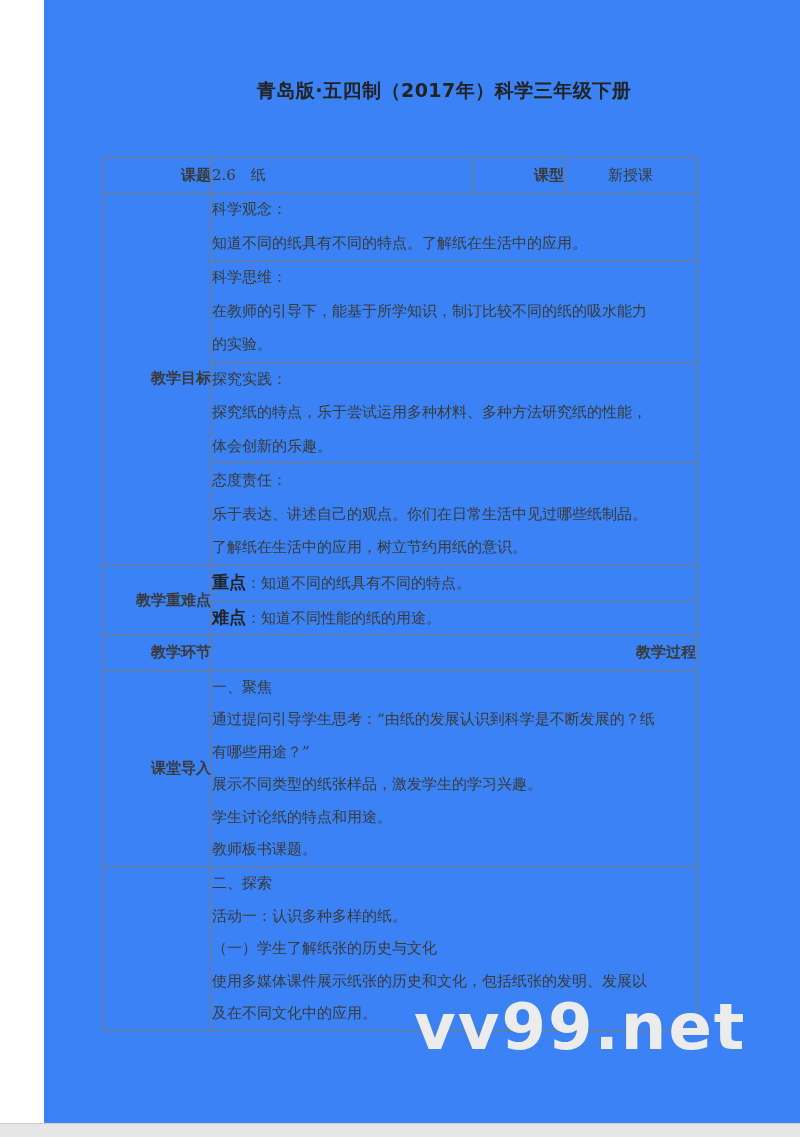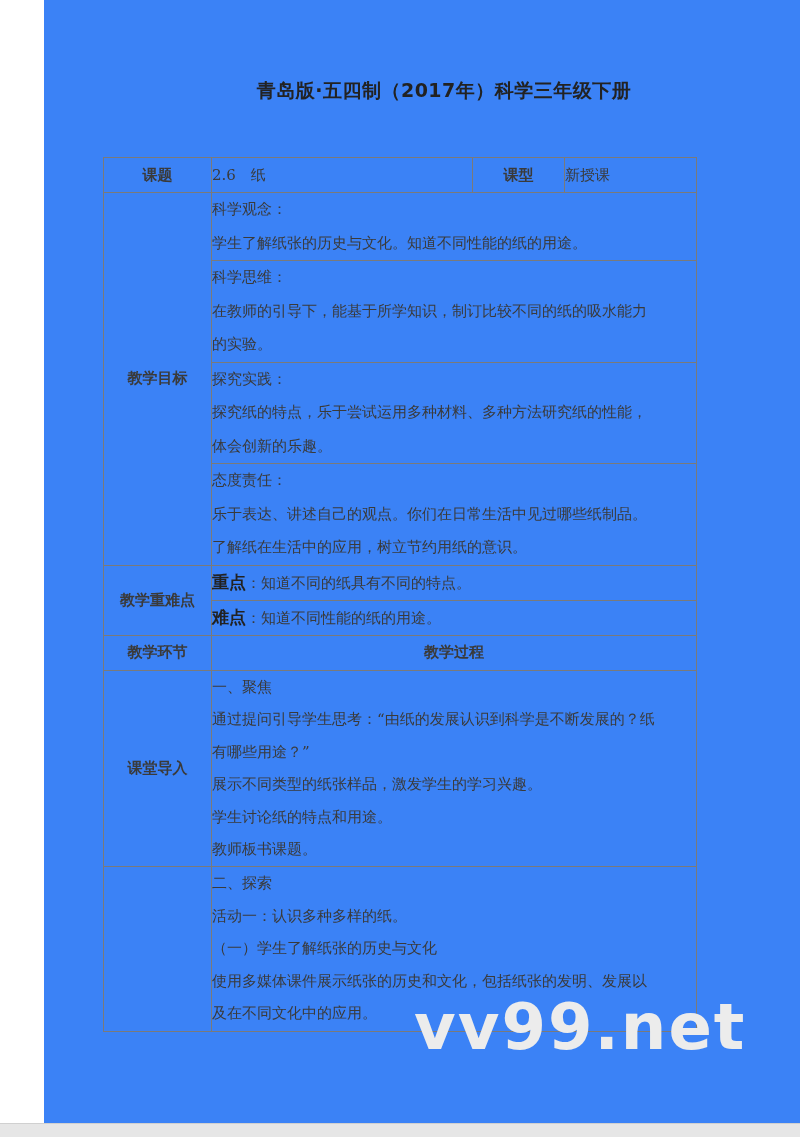--- a/index.html
+++ b/index.html
@@ -26,27 +26,27 @@
     }
     table.plan {
       position: absolute; left: 59px; top: 157px; width: 593px;
       border-collapse: collapse; table-layout: fixed;
     }
     table.plan td {
       border: 1.5px solid #7a7a7a; padding: 0; vertical-align: middle;
       font-size: 15px; color: #3a3a3a;
     }
     .lbl {
-      text-align: center;
+      text-align: right;
       font-family: "DejaVu Sans", "Liberation Sans", sans-serif;
       font-weight: bold; font-size: 15px; color: #222;
     }
     .cell-txt { padding-left: 3px; line-height: 33.5px; }
     .cell-txt div { white-space: nowrap; }
-    .center-txt { text-align: left; color: #555; }
+    .center-txt { text-align: center; color: #555; }
     .kw { font-family: "DejaVu Sans", "Liberation Sans", sans-serif; font-weight: bold; font-size: 17px; color: #222; }
     .watermark {
       position: absolute; left: 370px; top: 990px;
       font-family: "DejaVu Sans", "Liberation Sans", sans-serif;
       font-weight: bold; font-size: 64px; color: #ececec; letter-spacing: 2px;
       pointer-events: none;
     }
   </style>
 </head>
 <body>
@@ -67,21 +67,21 @@
       <td class="lbl">课题</td>
       <td class="cell-txt" style="line-height:33px">2.6　纸</td>
       <td class="lbl">课型</td>
       <td class="center-txt">新授课</td>
     </tr>
 
     <tr style="height:66px">
       <td class="lbl" rowspan="4">教学目标</td>
       <td colspan="3" class="cell-txt">
         <div>科学观念：</div>
-        <div>学生了解纸张的历史与文化。知道不同性能的纸的用途。</div>
+        <div>知道不同的纸具有不同的特点。了解纸在生活中的应用。</div>
       </td>
     </tr>
     <tr style="height:100px">
       <td colspan="3" class="cell-txt">
         <div>科学思维：</div>
         <div>在教师的引导下，能基于所学知识，制订比较不同的纸的吸水能力</div>
         <div>的实验。</div>
       </td>
     </tr>
     <tr style="height:100px">

